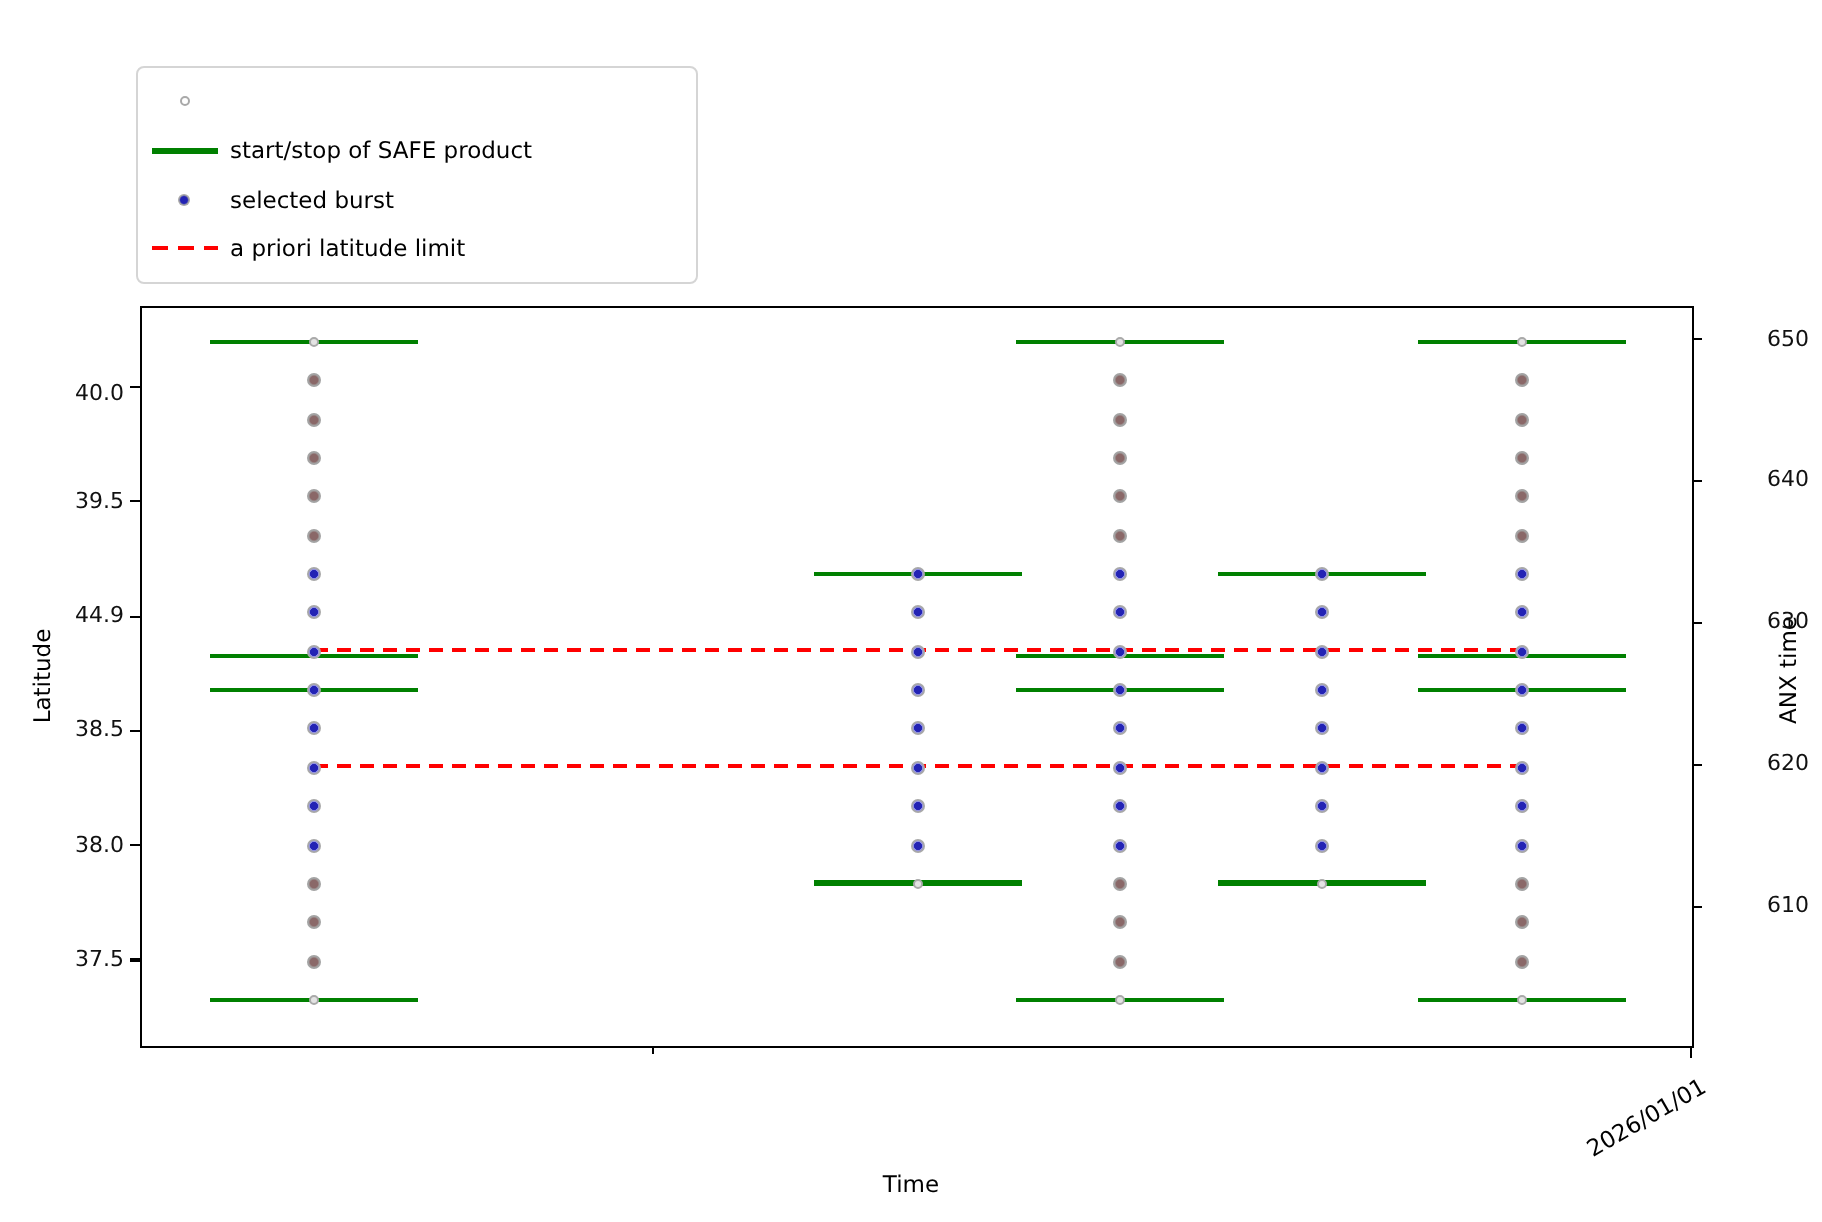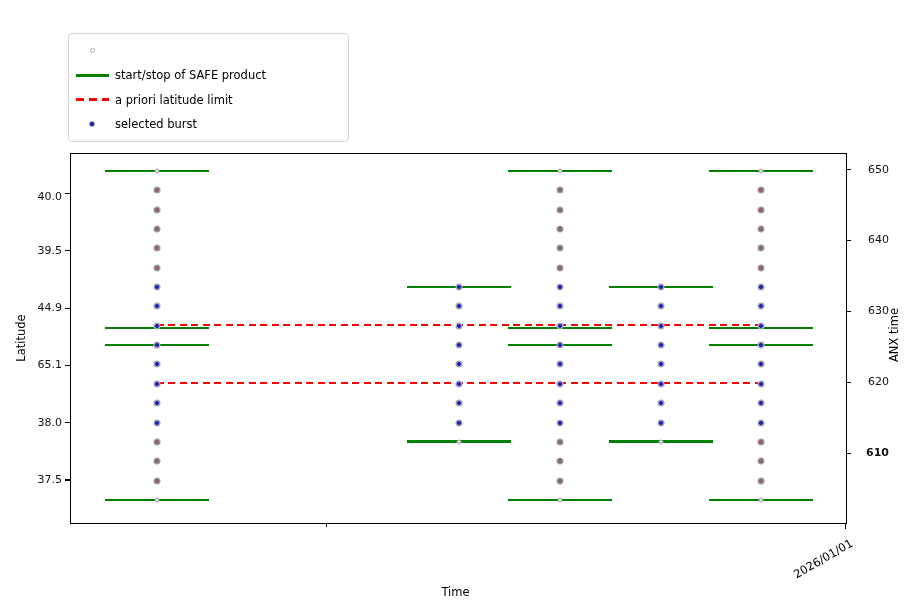--- a/index.html
+++ b/index.html
@@ -15,21 +15,21 @@
         background:repeating-linear-gradient(to right,#ff0000 0 7px,rgba(0,0,0,0) 7px 11.5px);}
   .dot{position:absolute;border-radius:50%;transform:translate(-50%,-50%);z-index:5;}
   .dot-selected{width:7px;height:7px;
         background:radial-gradient(circle,#2323b4 0 38%,#8a8af0 42%,#a8a8a8 58% 100%);}
   .dot-belonging{width:7px;height:7px;
         background:radial-gradient(circle,#8a6868 0 38%,#a3a3a3 55% 100%);}
   .dot-ignored{width:5px;height:5px;background:#e3e3e3;border:1.2px solid #a9a9a9;box-sizing:border-box;}
   
   .tick-label{position:absolute;font-size:11px;color:#111;line-height:15px;}
   .left-tick-label{left:26px;width:36px;text-align:right;}
-  .right-tick-label{left:853px;width:36px;text-align:right;}
+  .right-tick-label{left:876px;width:36px;text-align:center;}
   .tickmark-left{position:absolute;left:65px;width:5px;height:1.2px;background:#000;}
   .tickmark-right{position:absolute;left:846px;width:5px;height:1.2px;background:#000;}
   .tickmark-bottom{position:absolute;top:523.5px;width:1.2px;height:5px;background:#000;}
   .tickmark-bottom.minor{height:3px;}
   .xdate{position:absolute;top:536px;right:63px;font-size:11.5px;white-space:nowrap;
          transform:rotate(-30deg);transform-origin:100% 0;}
   .xlabel{position:absolute;top:585px;left:0;width:911px;text-align:center;font-size:11.5px;}
   .ylabel-left{position:absolute;left:21px;top:338px;transform:translate(-50%,-50%) rotate(-90deg);
          font-size:11.5px;white-space:nowrap;}
   .ylabel-right{position:absolute;left:894px;top:335px;transform:translate(-50%,-50%) rotate(-90deg);
@@ -156,54 +156,54 @@
         </span>
     </div>
     <div class="legend-row">
       <span class="legend-marker-cell">
           <span class="lm-line-green"></span>
         </span>
       <span class="legend-label">start/stop of SAFE product</span>
     </div>
     <div class="legend-row">
       <span class="legend-marker-cell">
+          <span class="lm-dot-selected"></span>
+        </span>
+      <span class="legend-label">selected burst</span>
+    </div>
+    <div class="legend-row">
+      <span class="legend-marker-cell">
           <span class="lm-line-red"></span>
         </span>
       <span class="legend-label">a priori latitude limit</span>
-    </div>
-    <div class="legend-row">
-      <span class="legend-marker-cell">
-          <span class="lm-dot-selected"></span>
-        </span>
-      <span class="legend-label">selected burst</span>
     </div>
   </div>
 
   <div class="ylabel-left">Latitude</div>
   <div class="ylabel-right">ANX time</div>
   <div class="xlabel">Time</div>
   <div class="xdate">2026/01/01</div>
 
 <div class="tick-label left-tick-label" style="top: 189px;">40.0</div>
     <div class="tickmark-left" style="top: 193px;"></div>
     <div class="tick-label left-tick-label" style="top: 242.8px;">39.5</div>
     <div class="tickmark-left" style="top: 250.3px;"></div>
     <div class="tick-label left-tick-label" style="top: 300px;">44.9</div>
     <div class="tickmark-left" style="top: 307.5px;"></div>
-    <div class="tick-label left-tick-label" style="top: 357.3px;">65.1</div>
+    <div class="tick-label left-tick-label" style="top: 357.3px;">38.5</div>
     <div class="tickmark-left" style="top: 364.8px;"></div>
     <div class="tick-label left-tick-label" style="top: 414.6px;">38.0</div>
     <div class="tickmark-left" style="top: 422.1px;"></div>
     <div class="tick-label left-tick-label" style="top: 471.9px;">37.5</div>
     <div class="tickmark-left" style="top: 479.4px;"></div>
     <div class="tick-label right-tick-label" style="top: 161.5px;">650</div>
     <div class="tickmark-right" style="top: 169px;"></div>
     <div class="tick-label right-tick-label" style="top: 232.4px;">640</div>
     <div class="tickmark-right" style="top: 239.9px;"></div>
     <div class="tick-label right-tick-label" style="top: 303.3px;">630</div>
     <div class="tickmark-right" style="top: 310.8px;"></div>
     <div class="tick-label right-tick-label" style="top: 374.2px;">620</div>
     <div class="tickmark-right" style="top: 381.7px;"></div>
-    <div class="tick-label right-tick-label" style="top: 445px; font-weight: bold;">610</div>
+    <div class="tick-label right-tick-label" style="top: 445px;">610</div>
     <div class="tickmark-right" style="top: 452.5px;"></div>
     <div class="tickmark-bottom minor" style="left: 325.8px;"></div>
     <div class="tickmark-bottom" style="left: 845px;"></div>
   </div>
 
 </body></html>

